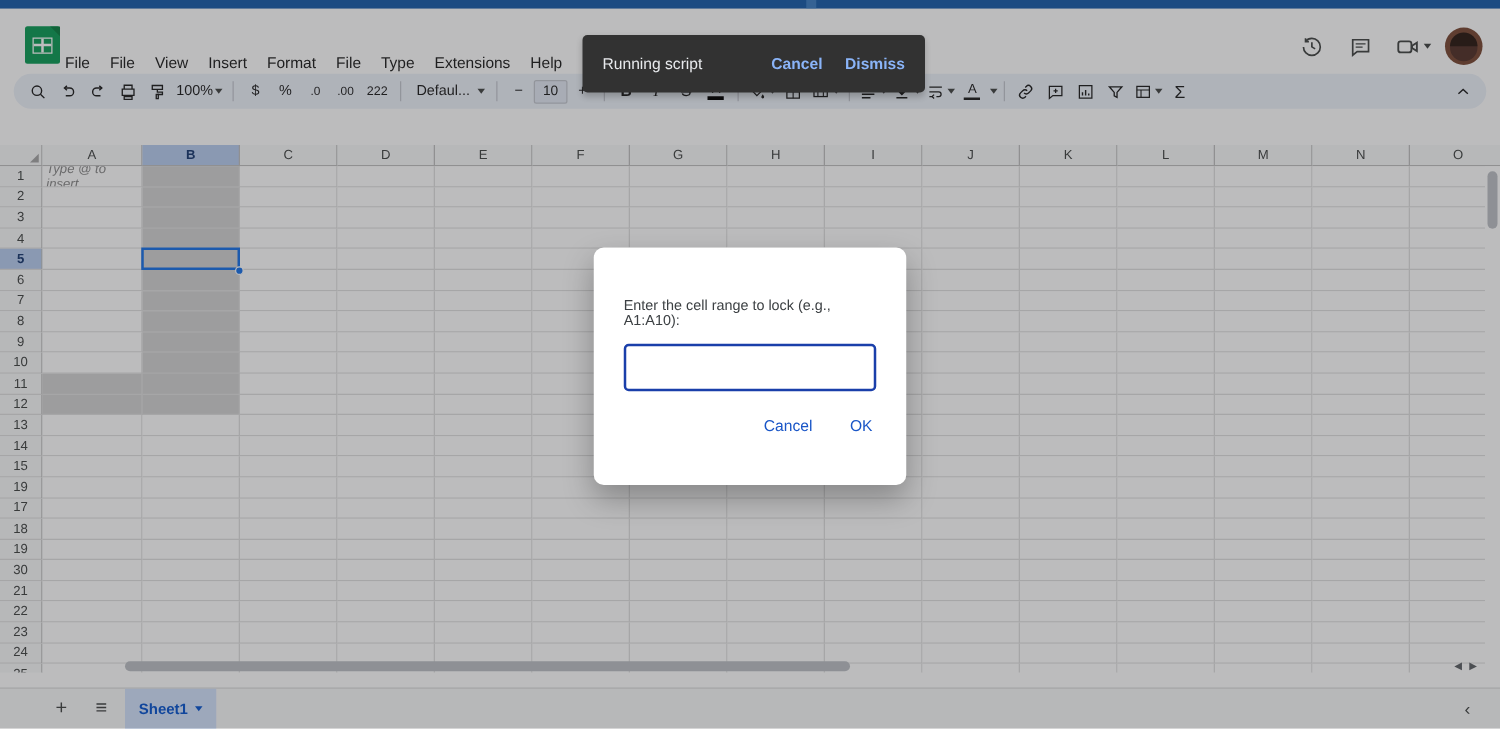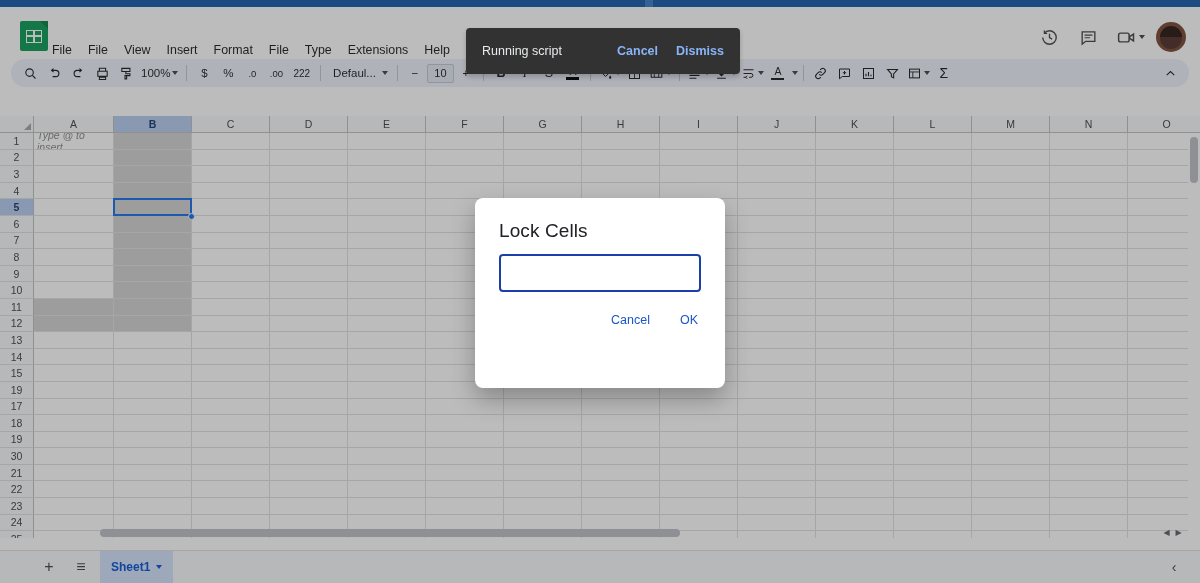--- a/index.html
+++ b/index.html
@@ -850,21 +850,21 @@
 
   <div class="scrim"></div>
 
   <div class="snackbar">
     <span class="snack-msg">Running script</span>
     <span class="snack-btn">Cancel</span>
     <span class="snack-btn">Dismiss</span>
   </div>
 
   <div class="dialog">
-    <div class="dlg-title">Lock Cells</div>
+    <div class="dlg-label">Enter the cell range to lock (e.g., A1:A10):</div>
     <input class="dlg-input" autofocus="" placeholder="" style="">
     <div class="dlg-actions">
       <span class="dlg-btn">Cancel</span>
       <span class="dlg-btn">OK</span>
     </div>
   </div>
 
 </div>
 
 </body></html>

